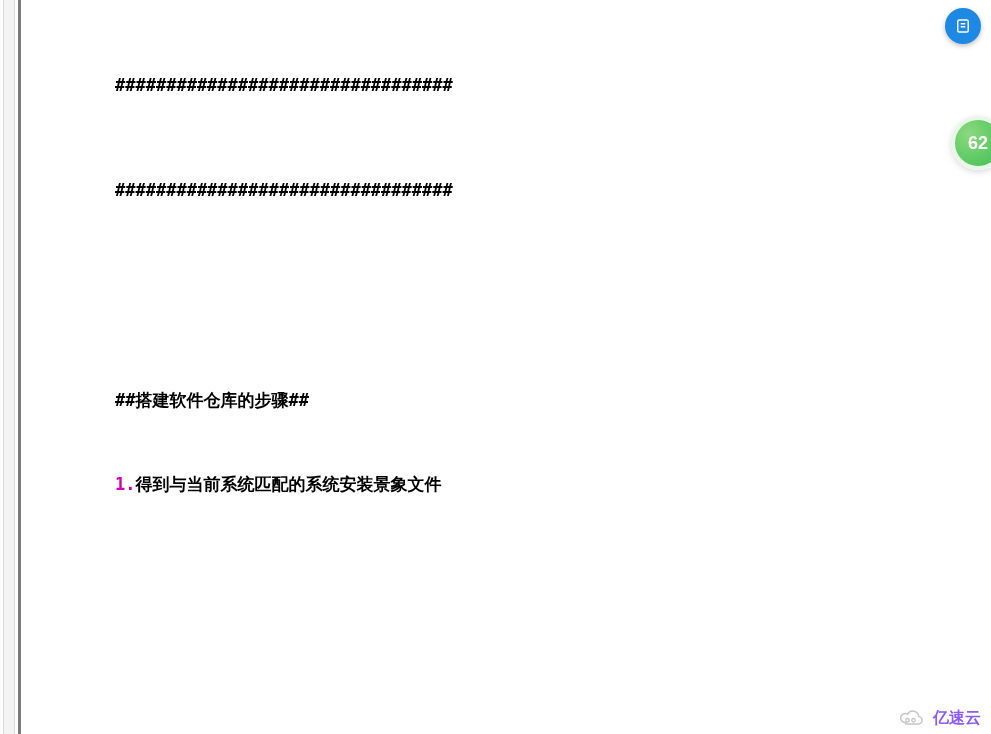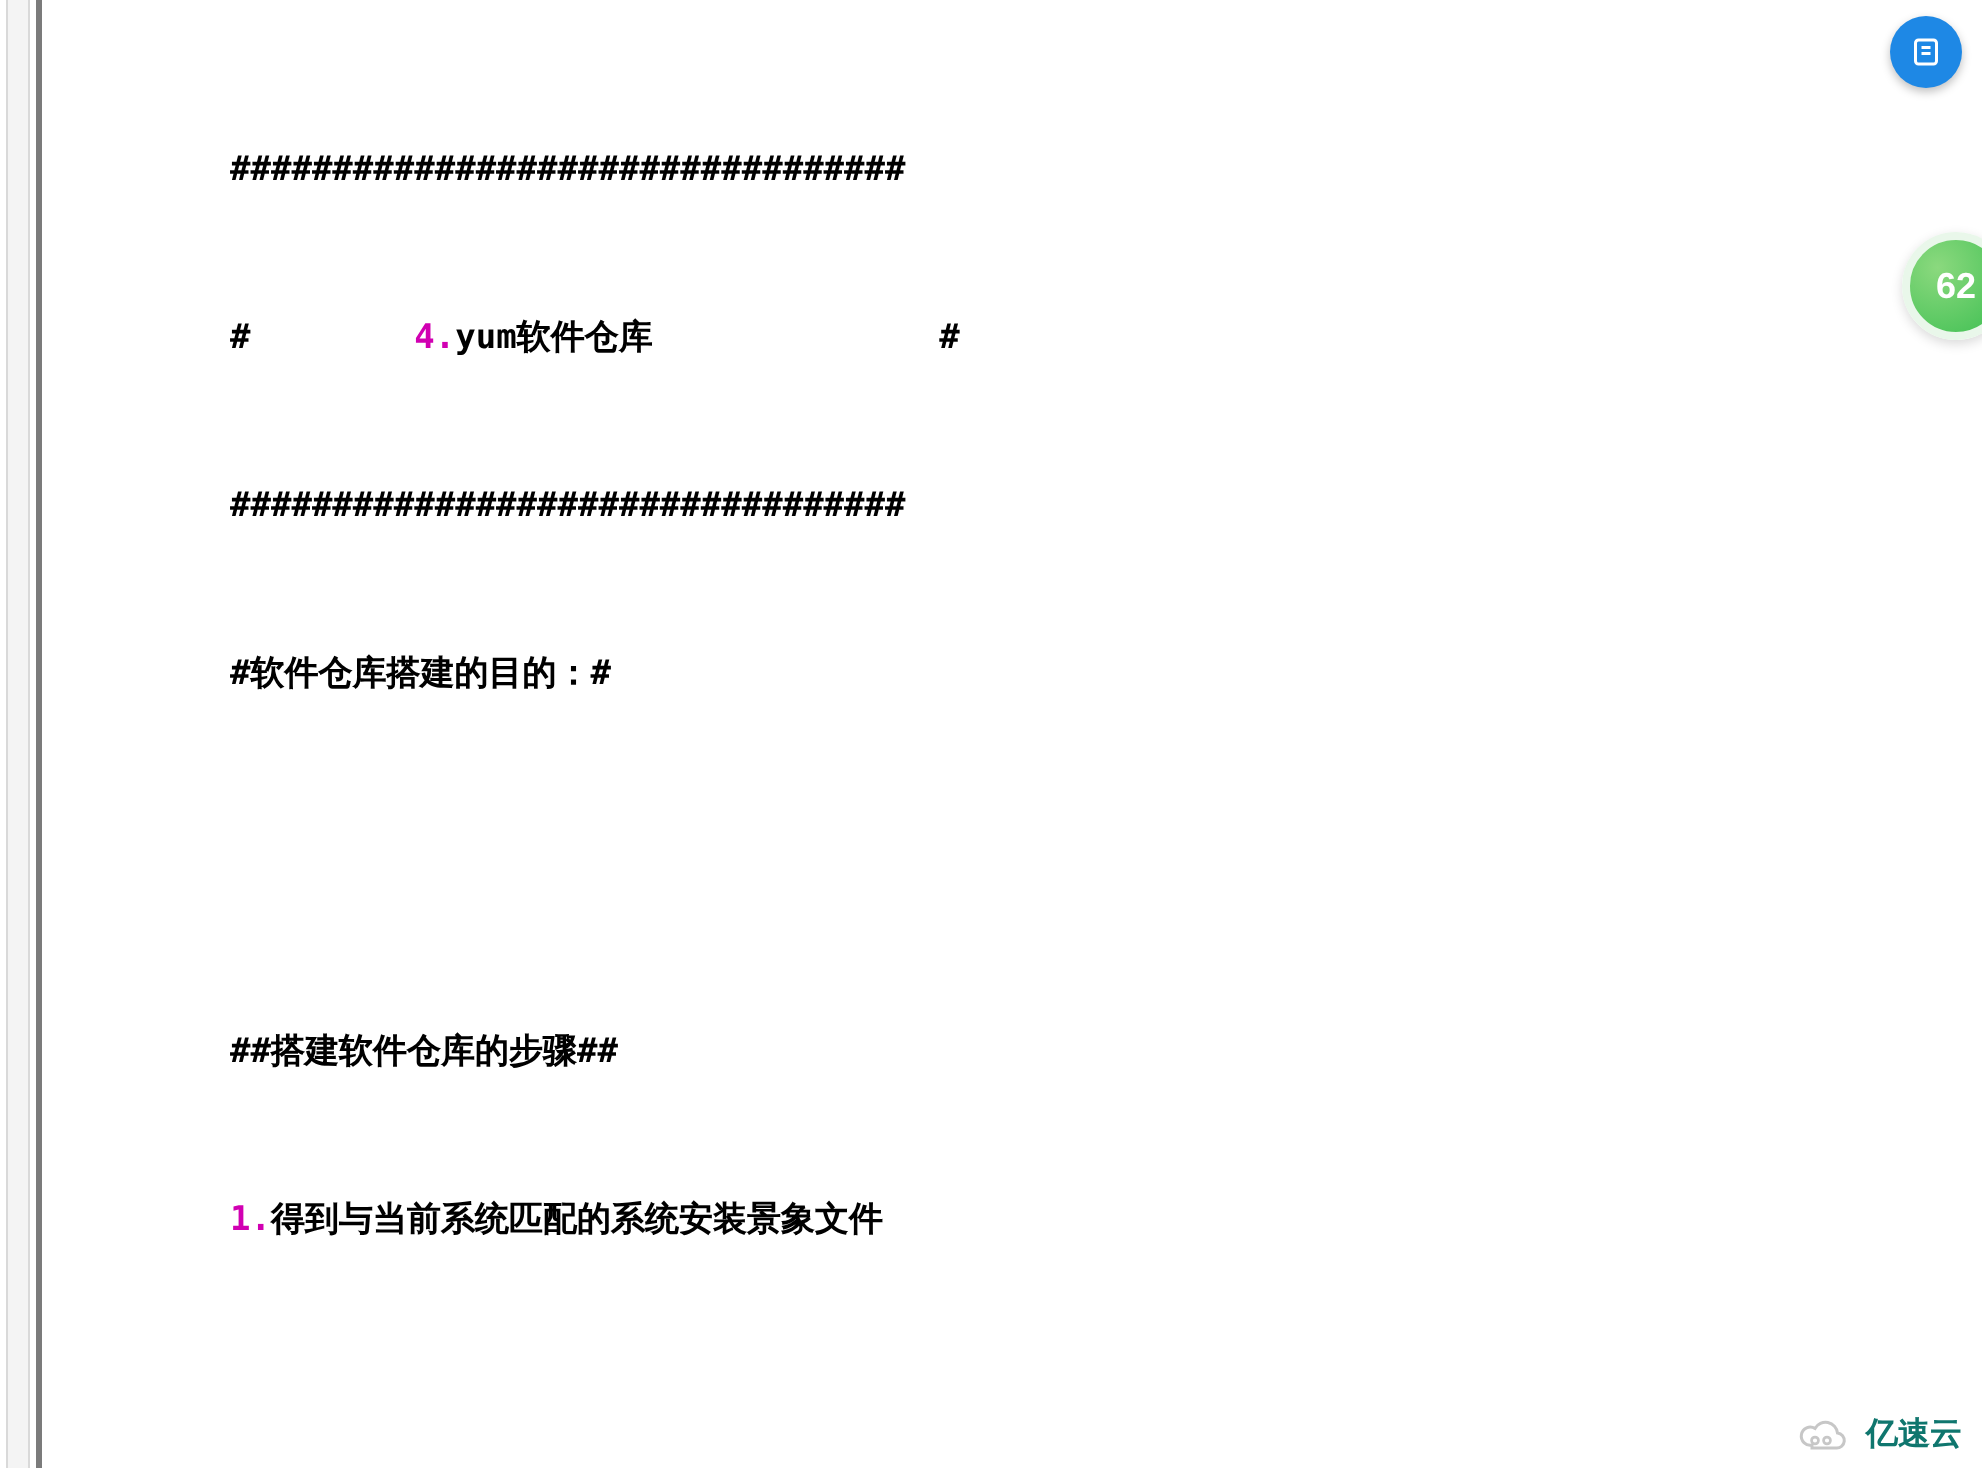--- a/index.html
+++ b/index.html
@@ -88,44 +88,42 @@
   }
 
   
   .watermark {
     position: absolute;
     right: 10px;
     bottom: 6px;
     display: flex;
     align-items: center;
     gap: 6px;
-    color: #0f766e;
+    color: #8b5cf6;
     font-family: "PingFang SC", "Microsoft YaHei", sans-serif;
     font-size: 16px;
     font-weight: bold;
   }
   .watermark svg { width: 30px; height: 18px; }
   .blank2 { height: 42px; }
 </style>
 </head>
 <body>
 
 <div class="left-edge">
   <div class="left-scrollbar"></div>
 </div>
 
 <div class="content">
 
   <div class="hashline">#################################</div>
 
-  <div><span>#        </span><span class="magenta">4.</span><span>yum软件仓库              #</span></div>
 
   <div class="hashline">#################################</div>
 
-  <div>#软件仓库搭建的目的：#</div>
 
   <div class="blank2"></div>
 
   <div>##搭建软件仓库的步骤##</div>
 
   <div><span class="magenta">1.</span><span>得到与当前系统匹配的系统安装景象文件</span></div>
 
   
 
   

